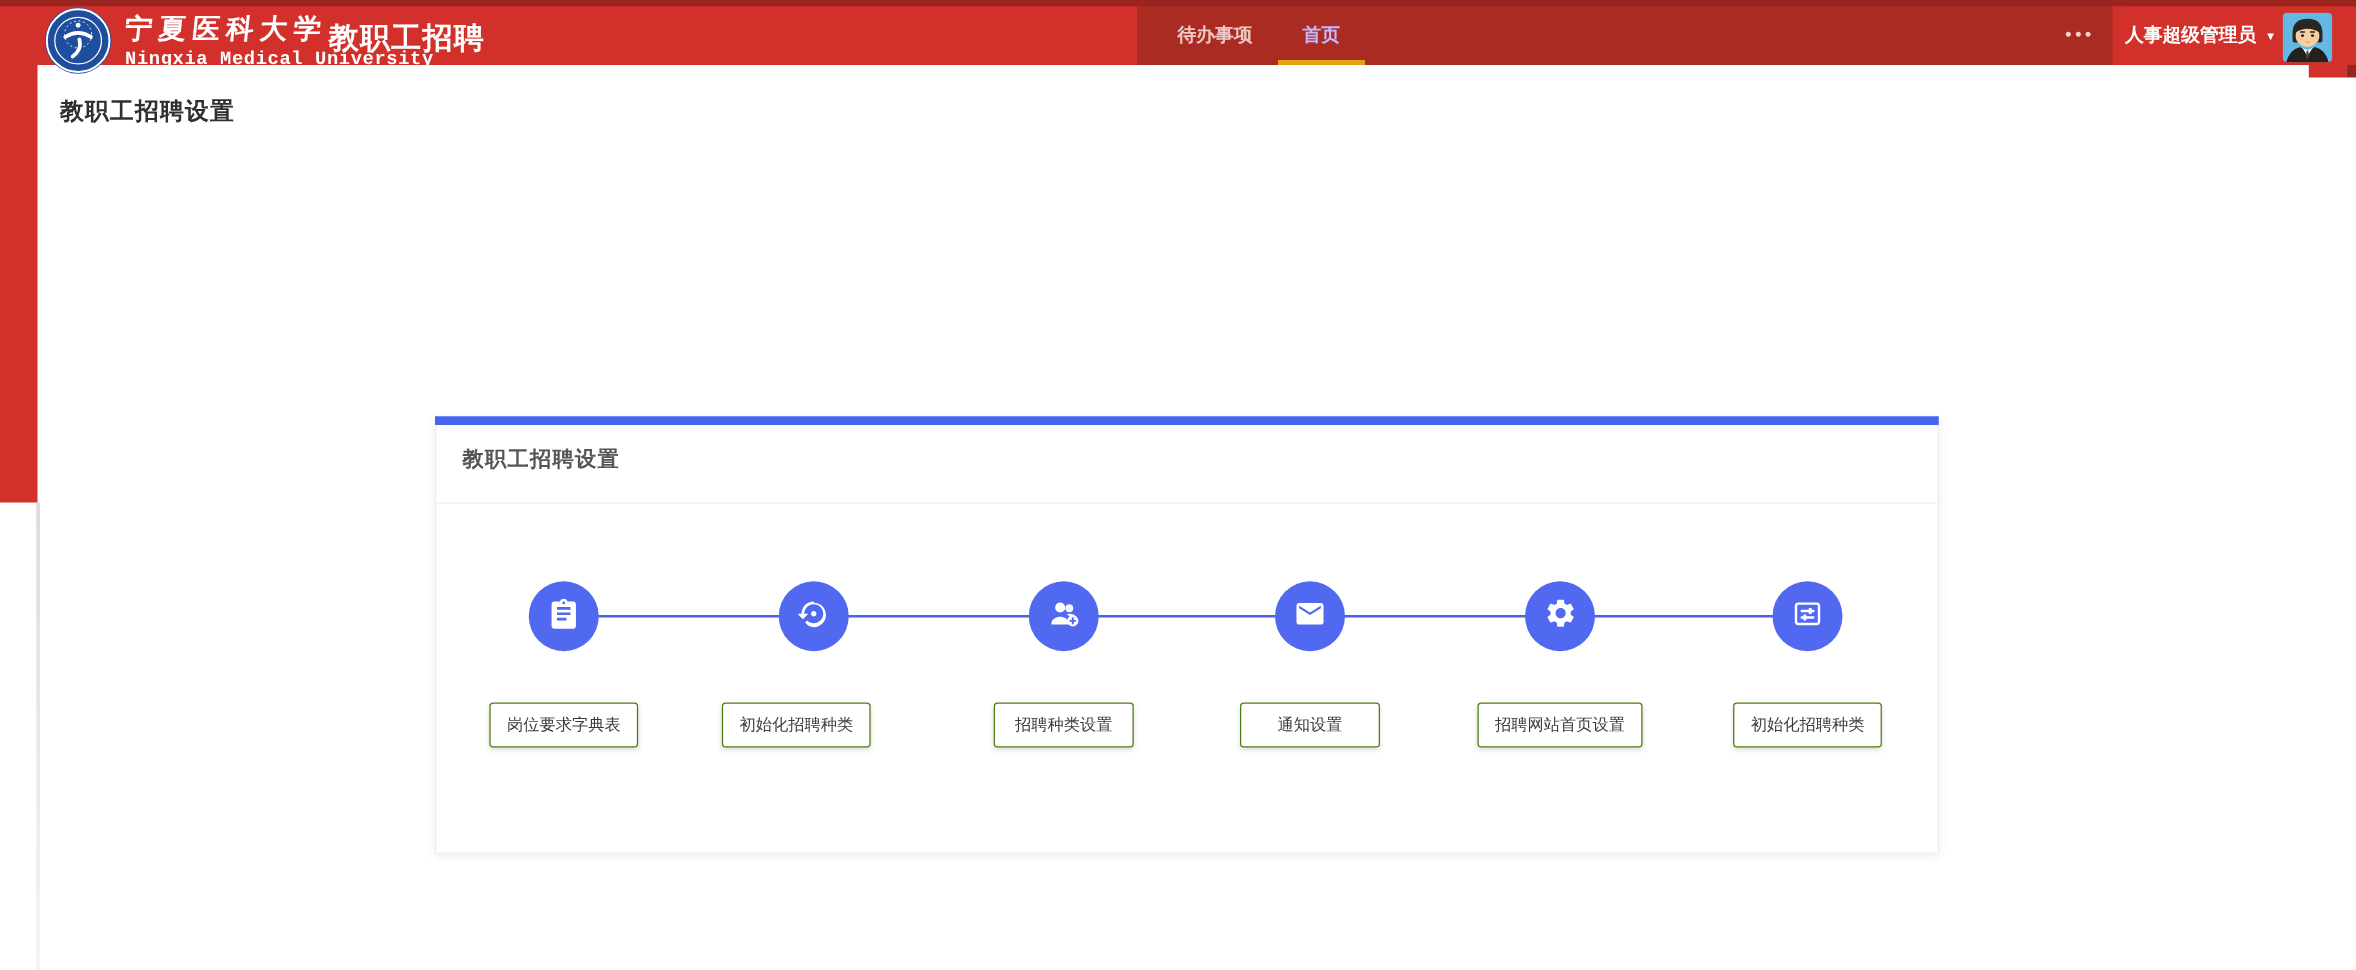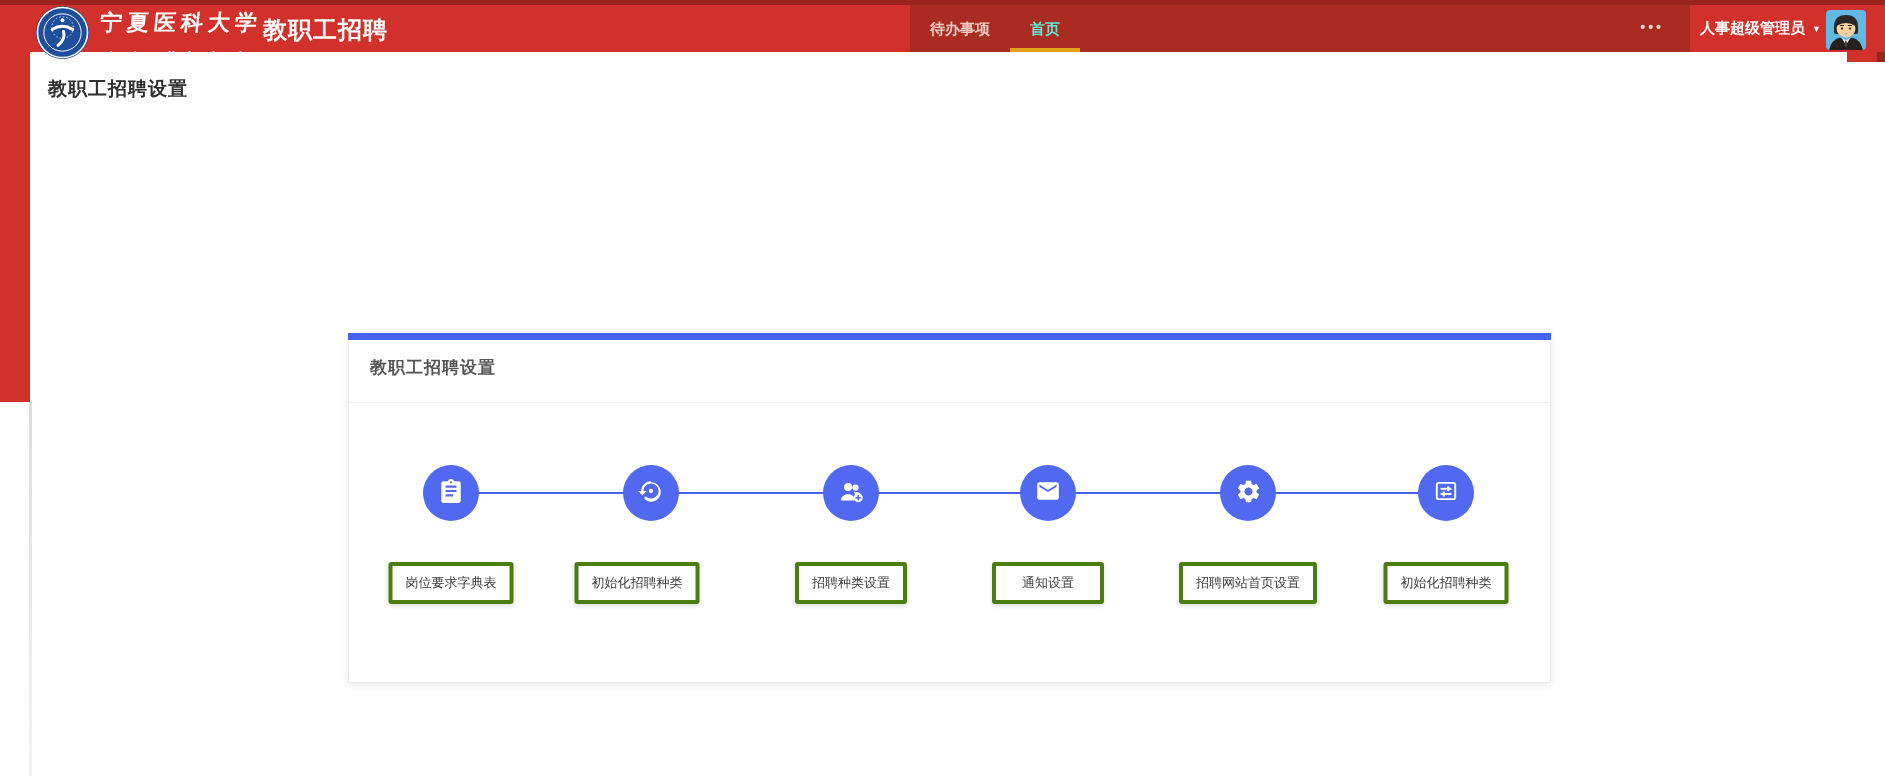--- a/index.html
+++ b/index.html
@@ -6,30 +6,30 @@
   .screen{position:relative;width:1885px;height:776px;background:#ffffff;overflow:hidden;
           font-family:"Liberation Sans",sans-serif;}
 
   
   .hdr-base{position:absolute;left:0;top:0;width:1885px;height:52px;background:#9c241e;}
   .hdr-left{position:absolute;left:0;top:5px;width:910px;height:47px;background:#d2302a;}
   .logo-badge{position:absolute;left:35px;top:0px;width:55px;height:55px;}
   .logo-text{position:absolute;left:100px;top:3px;}
   .logo-cn{color:#ffffff;font-family:"DejaVu Serif",serif;font-weight:bold;font-size:22px;
            letter-spacing:5px;transform:skewX(-6deg);white-space:nowrap;}
-  .logo-en{color:#ffffff;font-family:Liberation Serif, serif;font-weight:bold;font-size:12px;
-           letter-spacing:.5px;margin-top:11px;white-space:nowrap;}
+  .logo-en{color:#ffffff;font-family:Liberation Mono, monospace;font-weight:bold;font-size:15px;
+           letter-spacing:.5px;margin-top:1px;white-space:nowrap;}
   .app-title{position:absolute;left:263px;top:9px;color:#ffffff;font-size:24px;font-weight:bold;
              letter-spacing:1px;white-space:nowrap;}
 
   .nav{position:absolute;left:910px;top:5px;width:780px;height:47px;background:#a92b21;
-       display:flex;align-items:stretch;}
+       display:flex;align-items:stretch;padding-left:12px;}
   .nav-item{line-height:47px;padding:0 20px;font-size:15px;font-weight:bold;color:#eec8c4;
             cursor:pointer;white-space:nowrap;}
-  .nav-item.active{color:#5eead4;box-shadow:inset 0 -4px 0 #e1a217;}
+  .nav-item.active{color:#c4b5fd;box-shadow:inset 0 -4px 0 #e1a217;}
   .nav-more{margin-left:auto;line-height:44px;padding:0 26px;color:#f2d4d1;font-size:14px;
             font-weight:bold;letter-spacing:3px;cursor:pointer;}
 
   .hdr-right{position:absolute;left:1690px;top:5px;width:217px;height:47px;background:#d2302a;
              display:flex;align-items:center;cursor:pointer;}
   .user-name{color:#ffffff;font-size:15px;font-weight:bold;margin-left:10px;white-space:nowrap;}
   .caret{color:#ffffff;font-size:9px;margin-left:7px;}
   .avatar{position:absolute;left:1826px;top:10px;width:40px;height:40px;border-radius:4px;
           overflow:hidden;}
   .user-tab{position:absolute;left:1847px;top:52px;width:30px;height:10px;background:#d2302a;}
@@ -48,21 +48,21 @@
   .card-bar{position:absolute;left:-1px;top:-1px;width:1203px;height:7px;background:#4565ef;}
   .card-title{position:absolute;top:22px;left:21px;font-size:17px;font-weight:bold;color:#555555;
               letter-spacing:1px;}
   .card-divider{position:absolute;top:68px;left:0;right:0;border-top:1px solid #efefef;}
 
   .flow-line{position:absolute;top:158px;left:102px;width:995px;height:2px;background:#4a63ec;}
   .step-circle{position:absolute;top:131px;width:56px;height:56px;border-radius:50%;
                background:#5168f0;display:flex;align-items:center;justify-content:center;
                cursor:pointer;z-index:2;}
   .step-label{position:absolute;top:228px;transform:translateX(-50%);background:#ffffff;
-              border:4px solid #4d7c0f;border-radius:3px;box-shadow:0 2px 4px rgba(0,0,0,.14);
+              border:1px solid #4d7c0f;border-radius:3px;box-shadow:0 2px 4px rgba(0,0,0,.14);
               padding:8px 13px;min-width:112px;box-sizing:border-box;text-align:center;
               font-size:13px;color:#3c3c3c;white-space:nowrap;cursor:pointer;}
 </style>
 </head>
 <body>
 
 <div class="screen">
 
   <div class="hdr-base"></div>
 

